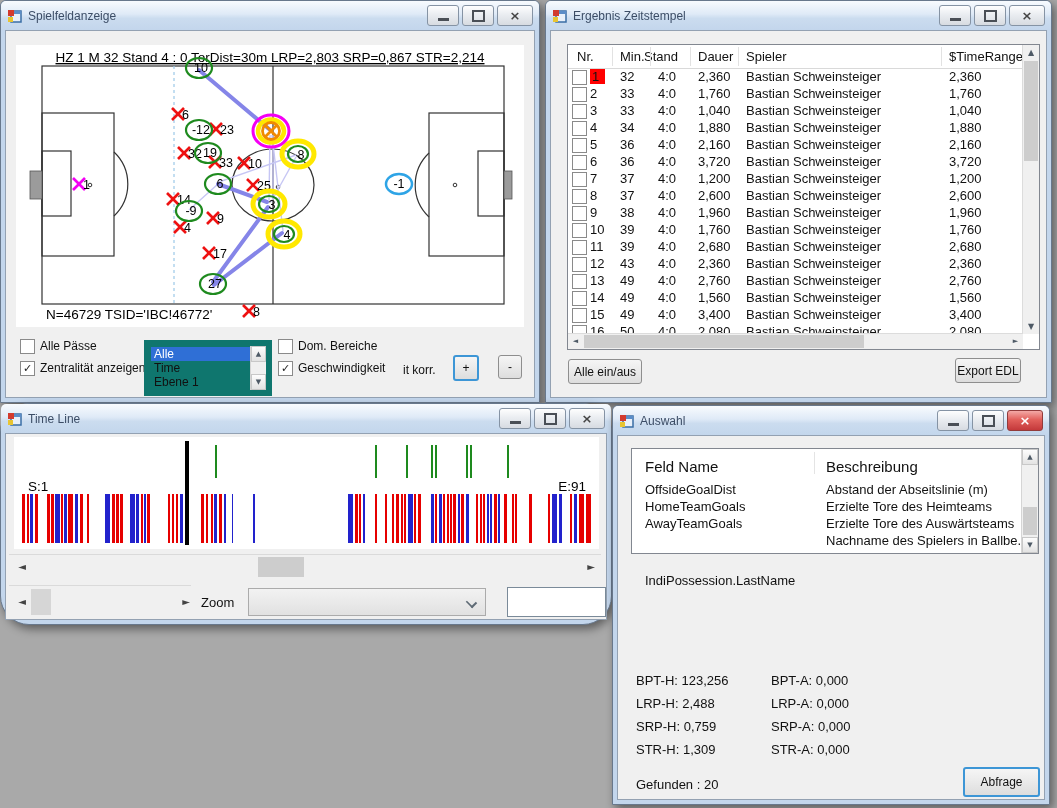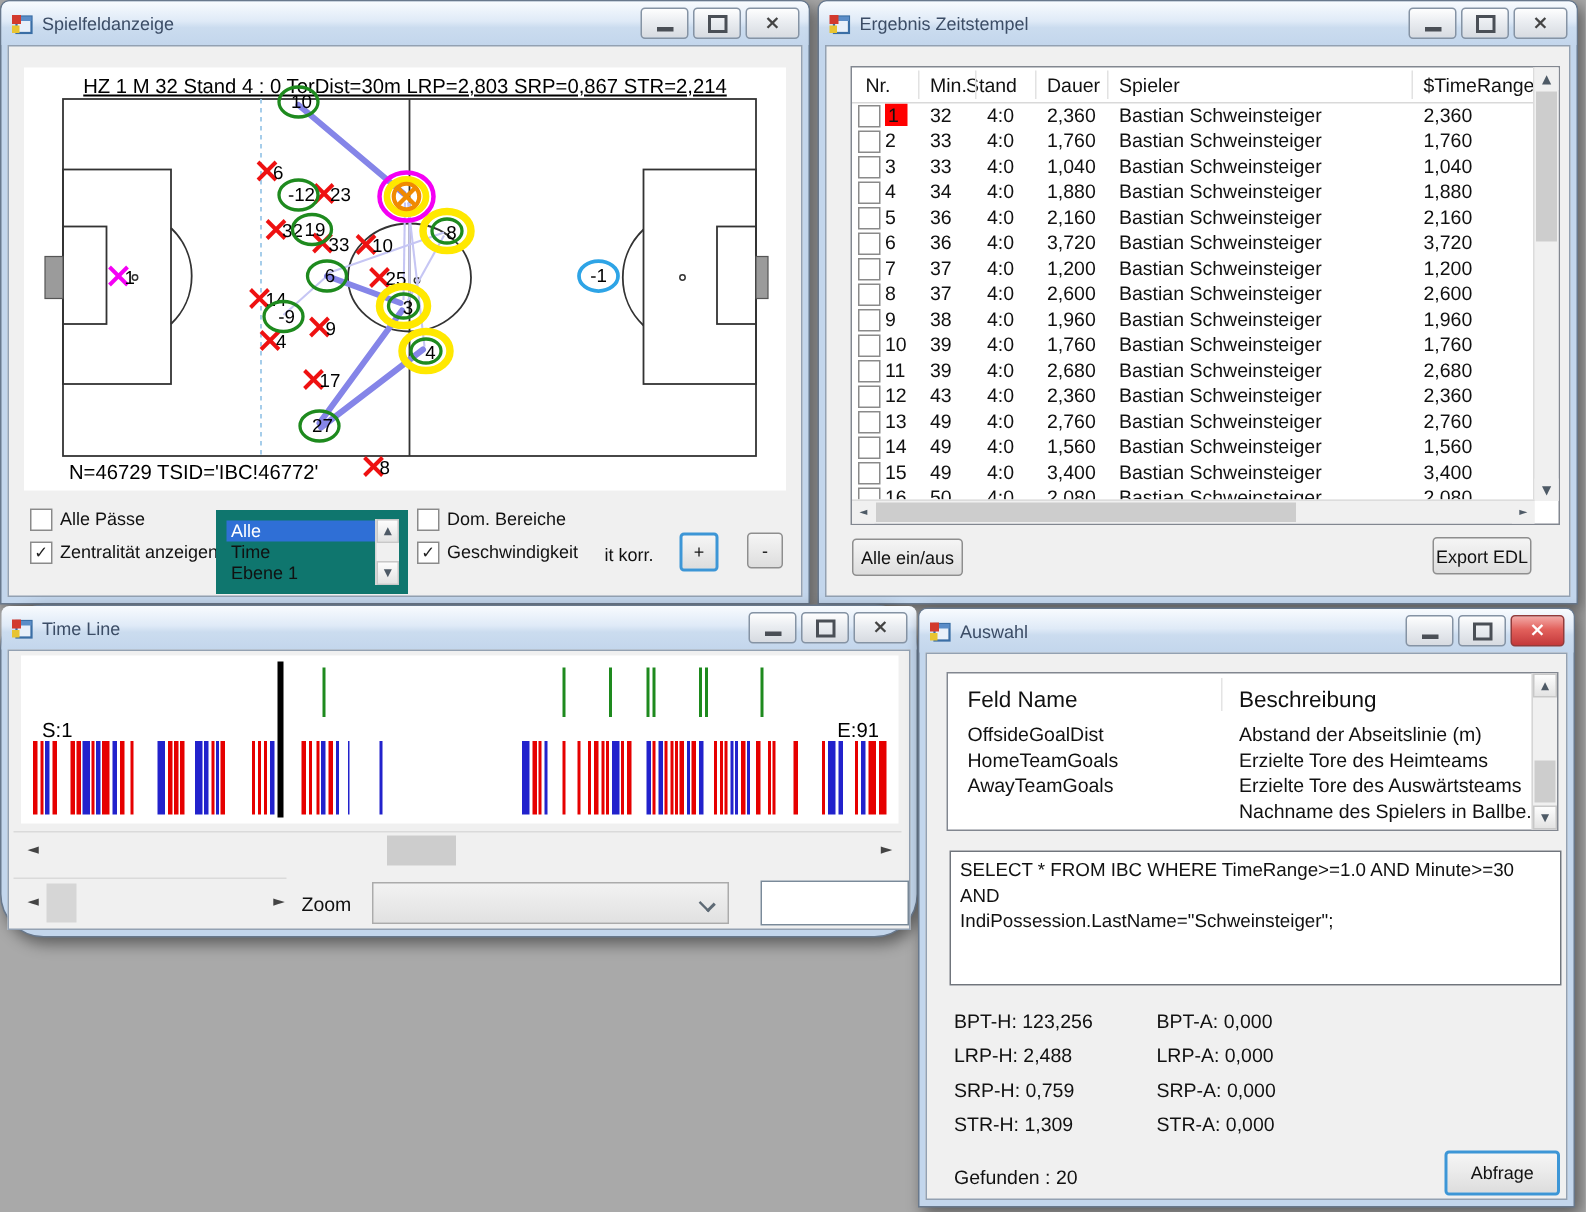--- a/index.html
+++ b/index.html
@@ -621,22 +621,20 @@
               <span style="left: 13px; margin-top: 40px;">IndiPossession.LastName</span>
               <span style="left: 194px;">Nachname des Spielers in Ballbe...</span>
             </div>
           </div>
         <div class="vtrack" style="width:16px;">
           <span class="up sb-arrow">▲</span>
           <div class="thumb" style="left:1px;right:1px;top:58px;height:28px;"></div>
           <span class="dn sb-arrow">▼</span>
         </div>
       </div>
-      <div id="sqlbox" style="left:15px;top:131px;width:394px;height:80px;">SELECT * FROM IBC WHERE TimeRange&gt;=1.0 AND Minute&gt;=30 AND
-IndiPossession.LastName="Schweinsteiger";</div>
       <div id="stats">
           <div class="statrow" style="position: absolute; left: 0px; top: 237px; width: 100%; height: 16px;">
             <span style="left: 18px;">BPT-H: 123,256</span>
             <span style="left: 153px;">BPT-A: 0,000</span>
           </div>
           <div class="statrow" style="position: absolute; left: 0px; top: 260px; width: 100%; height: 16px;">
             <span style="left: 18px;">LRP-H: 2,488</span>
             <span style="left: 153px;">LRP-A: 0,000</span>
           </div>
           <div class="statrow" style="position: absolute; left: 0px; top: 283px; width: 100%; height: 16px;">

